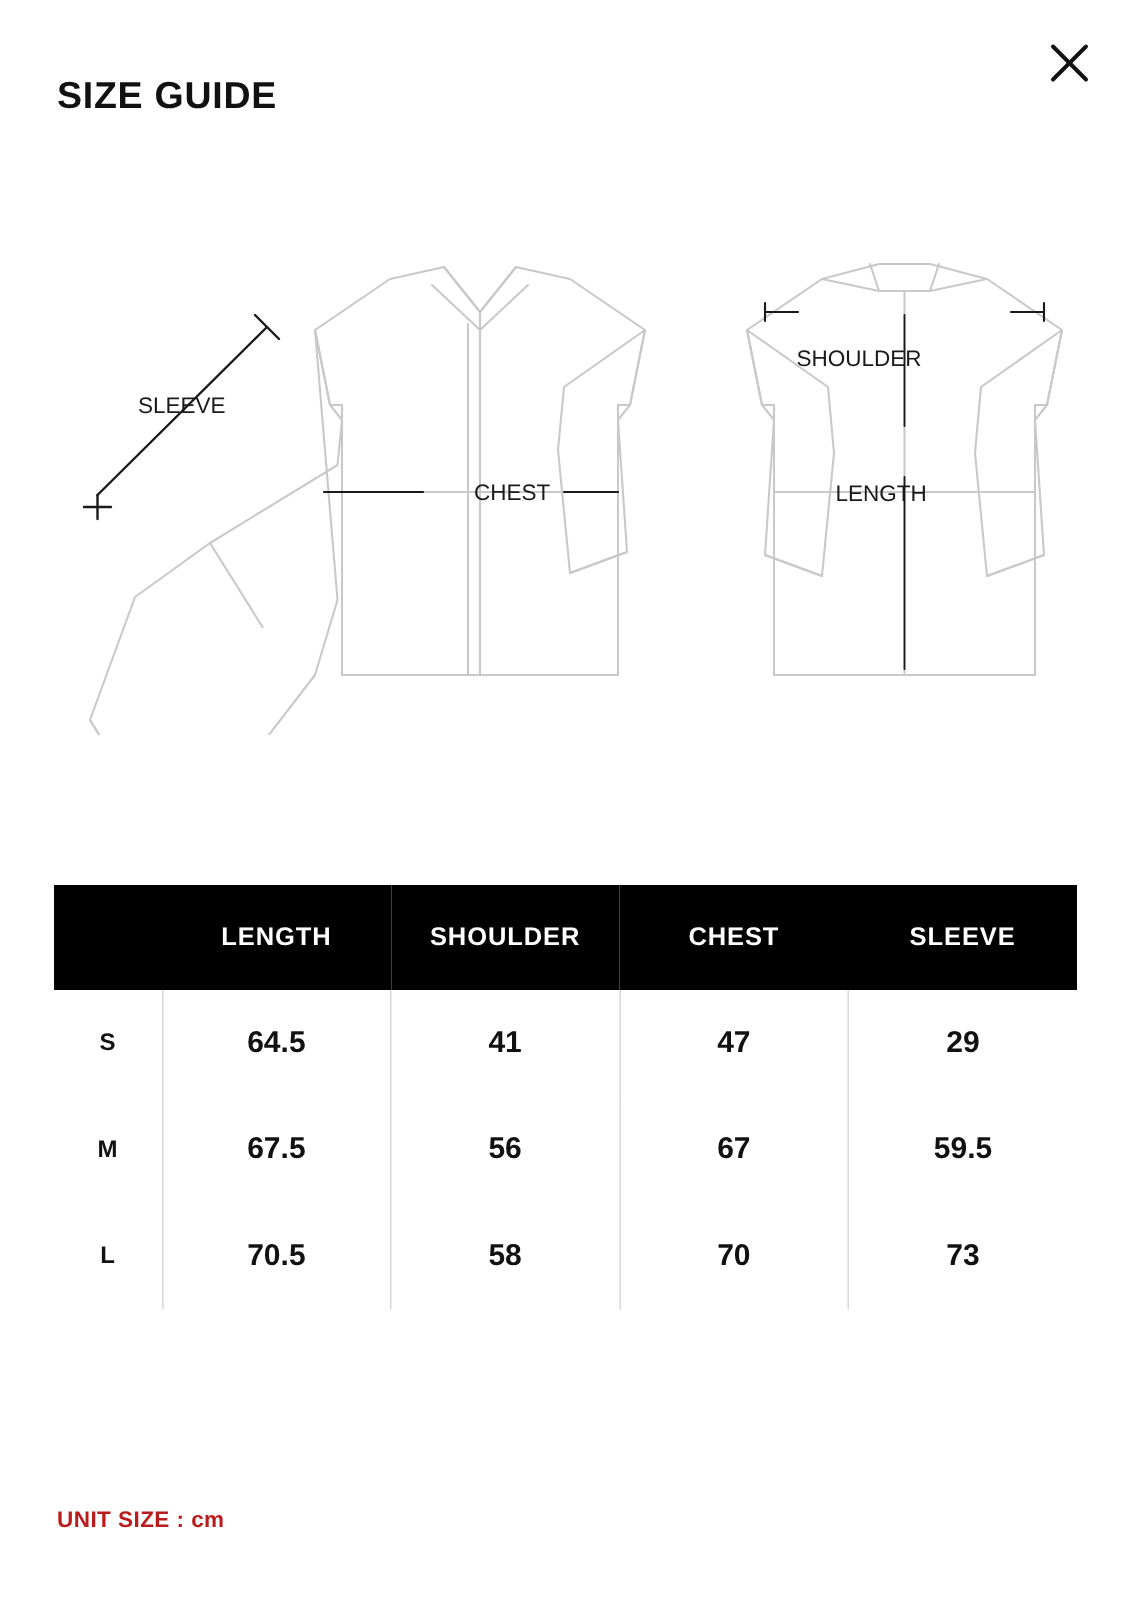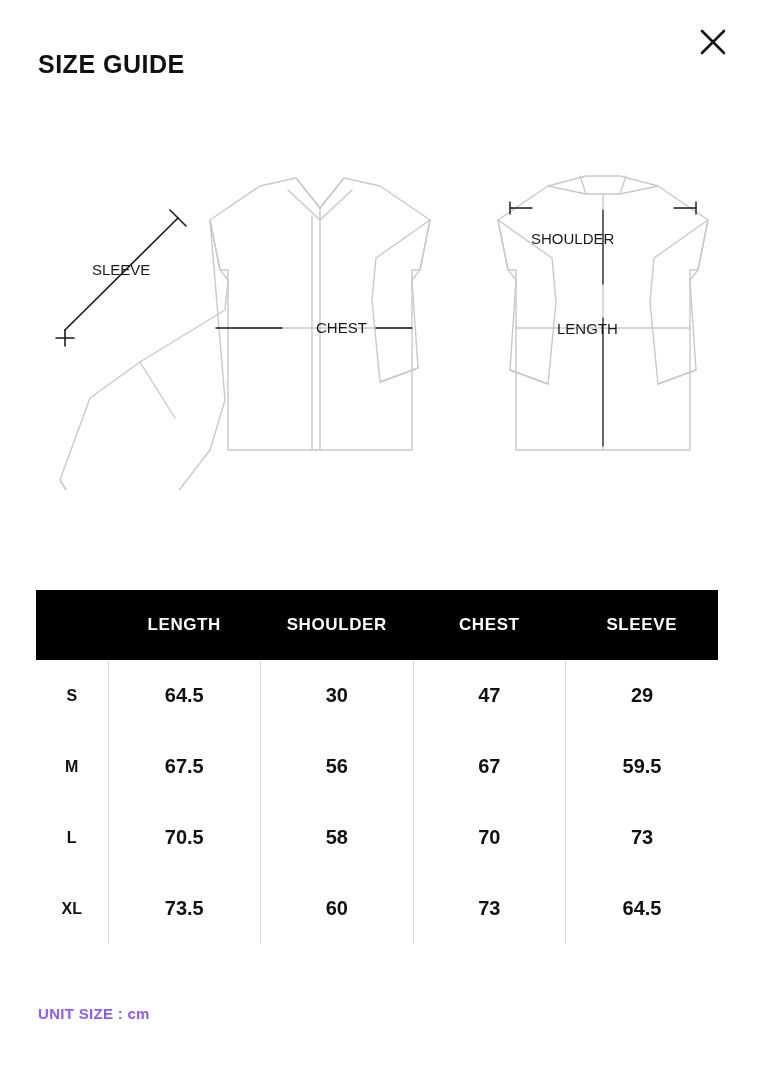--- a/index.html
+++ b/index.html
@@ -93,21 +93,21 @@
   table.size-table tbody tr:last-child td {
     border-bottom: none;
   }
   .unit {
     position: absolute;
     top: 1005px;
     left: 38px;
     font-size: 15px;
     font-weight: bold;
     letter-spacing: 0.3px;
-    color: #8b5cf6;
+    color: #b91c1c;
   }
   .lbl {
     font-family: "Liberation Sans", sans-serif;
     font-size: 15px;
     fill: #1a1a1a;
   }
 </style>
 </head>
 <body>
 
@@ -203,44 +203,37 @@
           <th>LENGTH</th>
           <th>SHOULDER</th>
           <th>CHEST</th>
           <th>SLEEVE</th>
         </tr>
       </thead>
       <tbody>
         <tr>
           <td class="col-size">S</td>
           <td>64.5</td>
-          <td>30</td>
+          <td>41</td>
           <td>47</td>
           <td>29</td>
         </tr>
         <tr>
           <td class="col-size">M</td>
           <td>67.5</td>
           <td>56</td>
           <td>67</td>
           <td>59.5</td>
         </tr>
         <tr>
           <td class="col-size">L</td>
           <td>70.5</td>
           <td>58</td>
           <td>70</td>
           <td>73</td>
         </tr>
-        <tr>
-          <td class="col-size">XL</td>
-          <td>73.5</td>
-          <td>60</td>
-          <td>73</td>
-          <td>64.5</td>
-        </tr>
       </tbody>
     </table>
   </div>
 
   <div class="unit">UNIT SIZE : cm</div>
 
 </div>
 
 </body></html>

